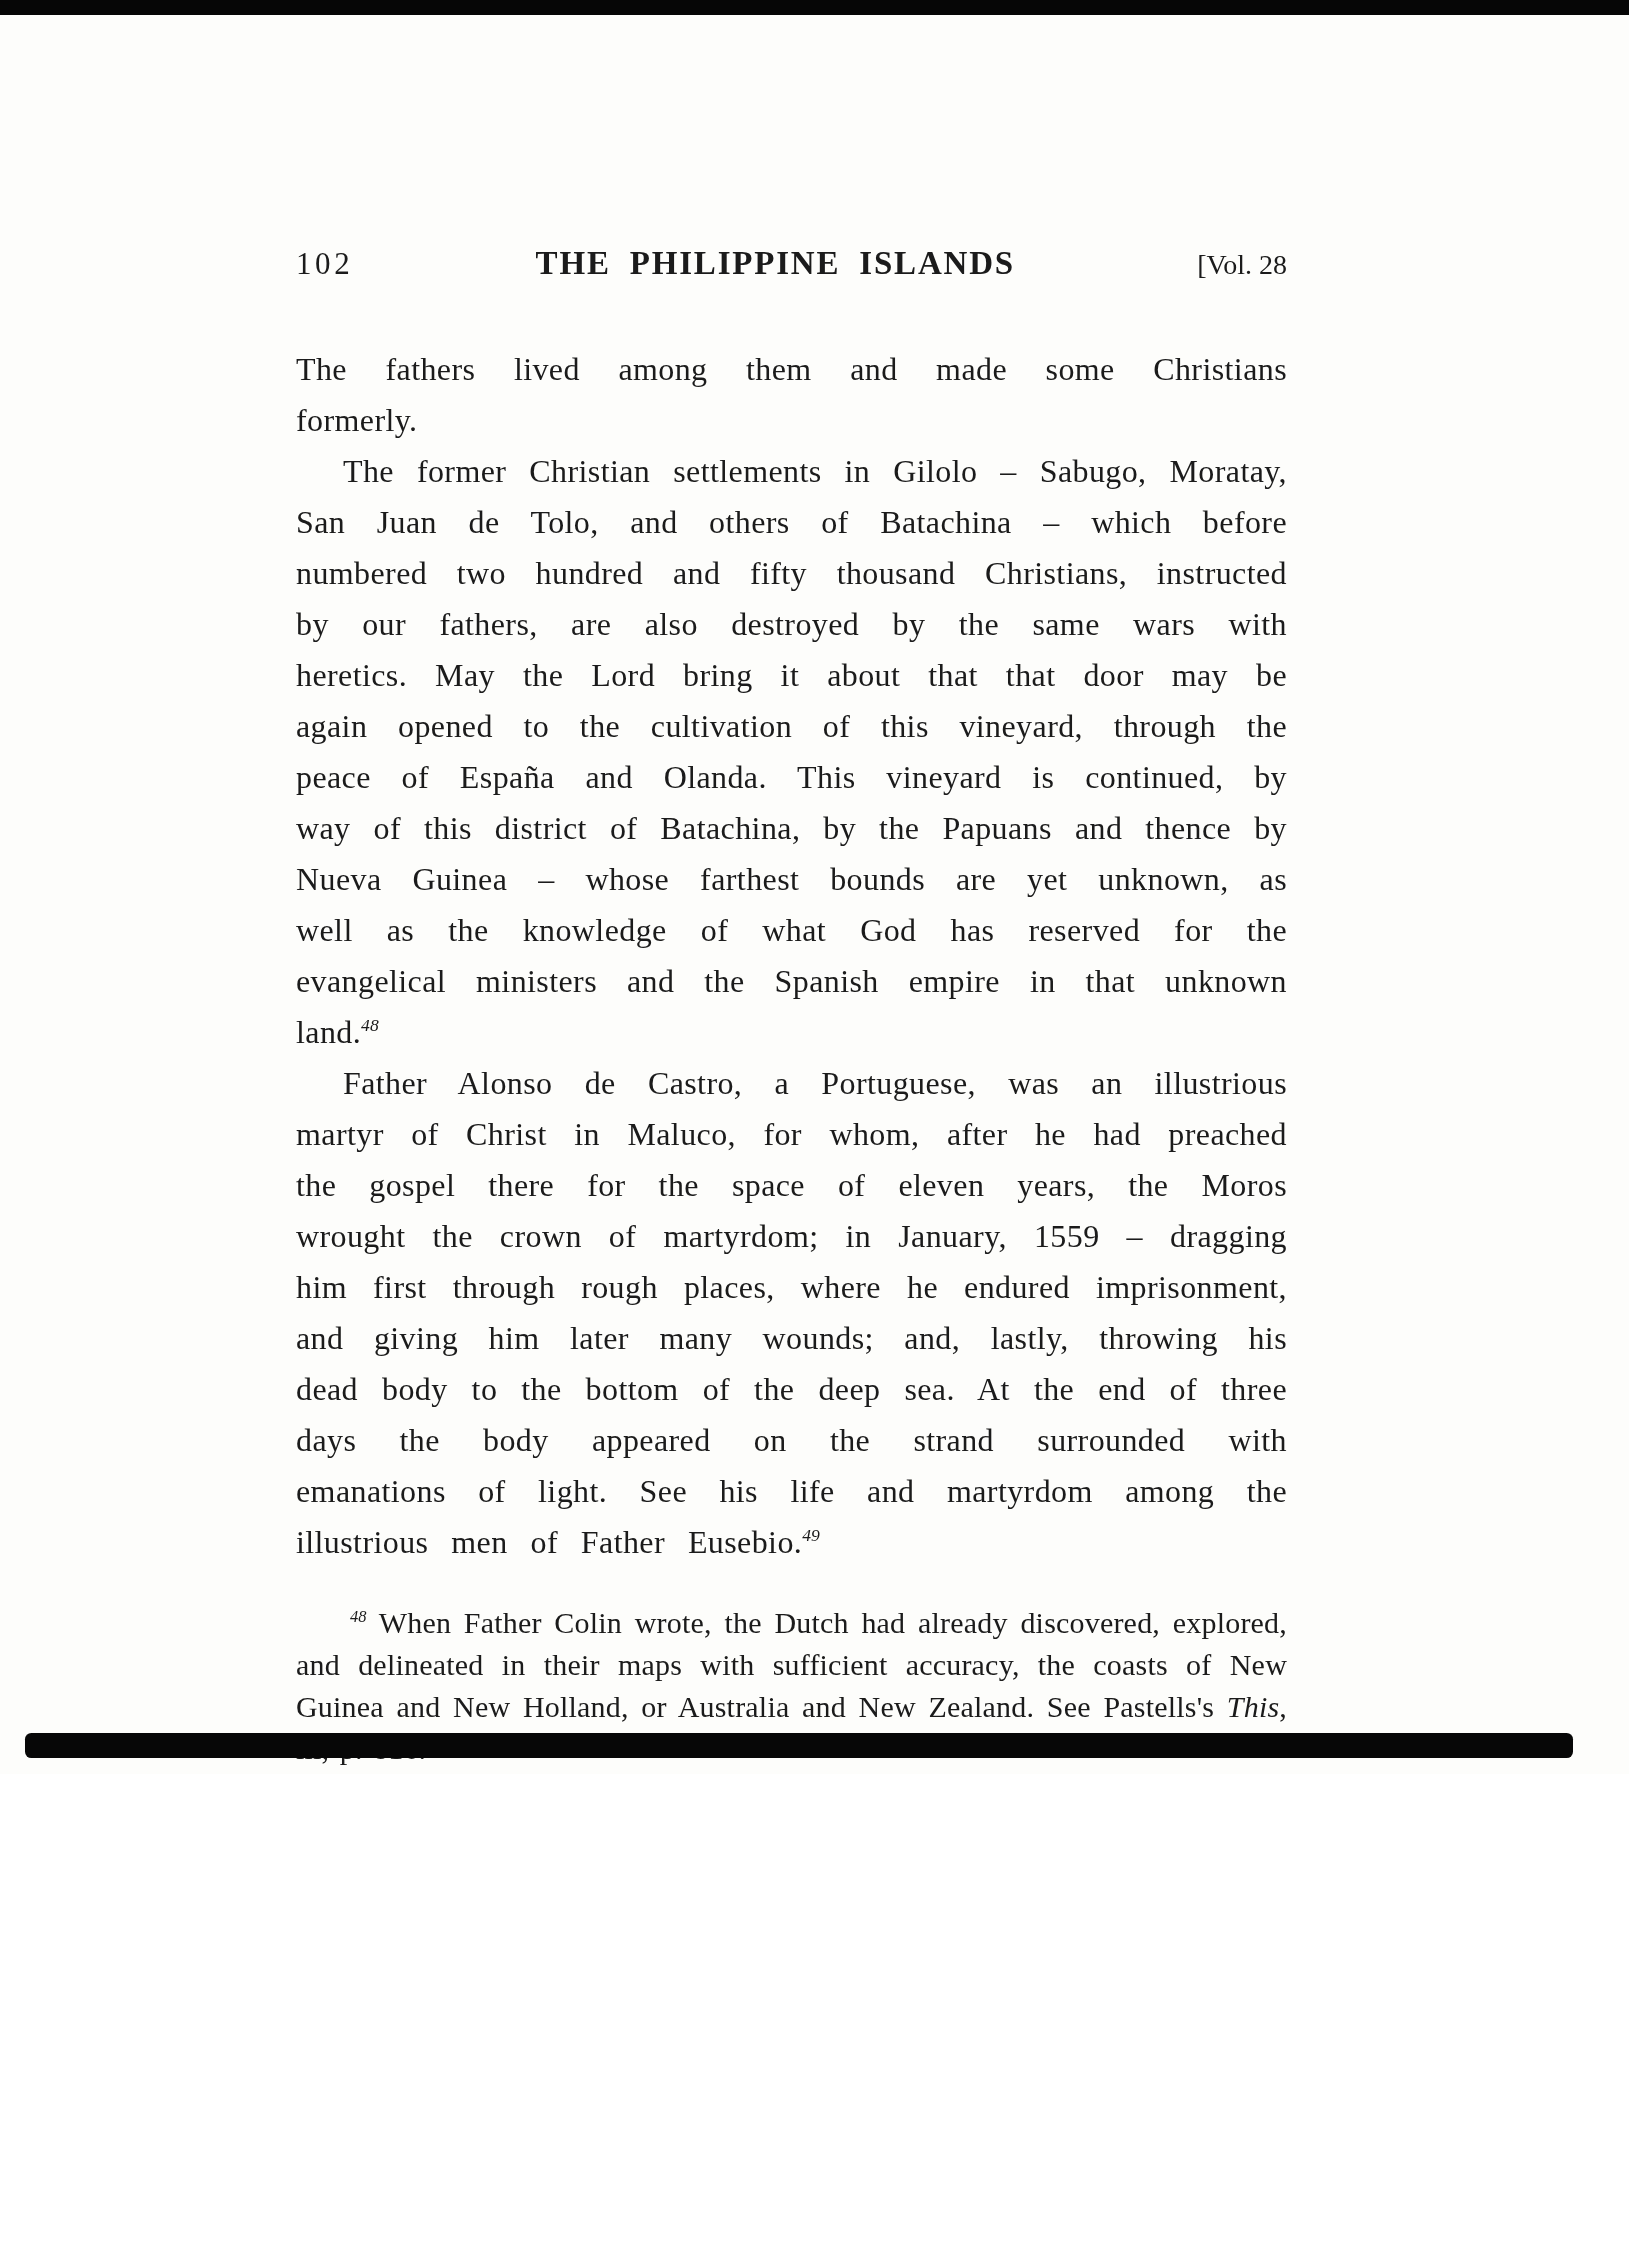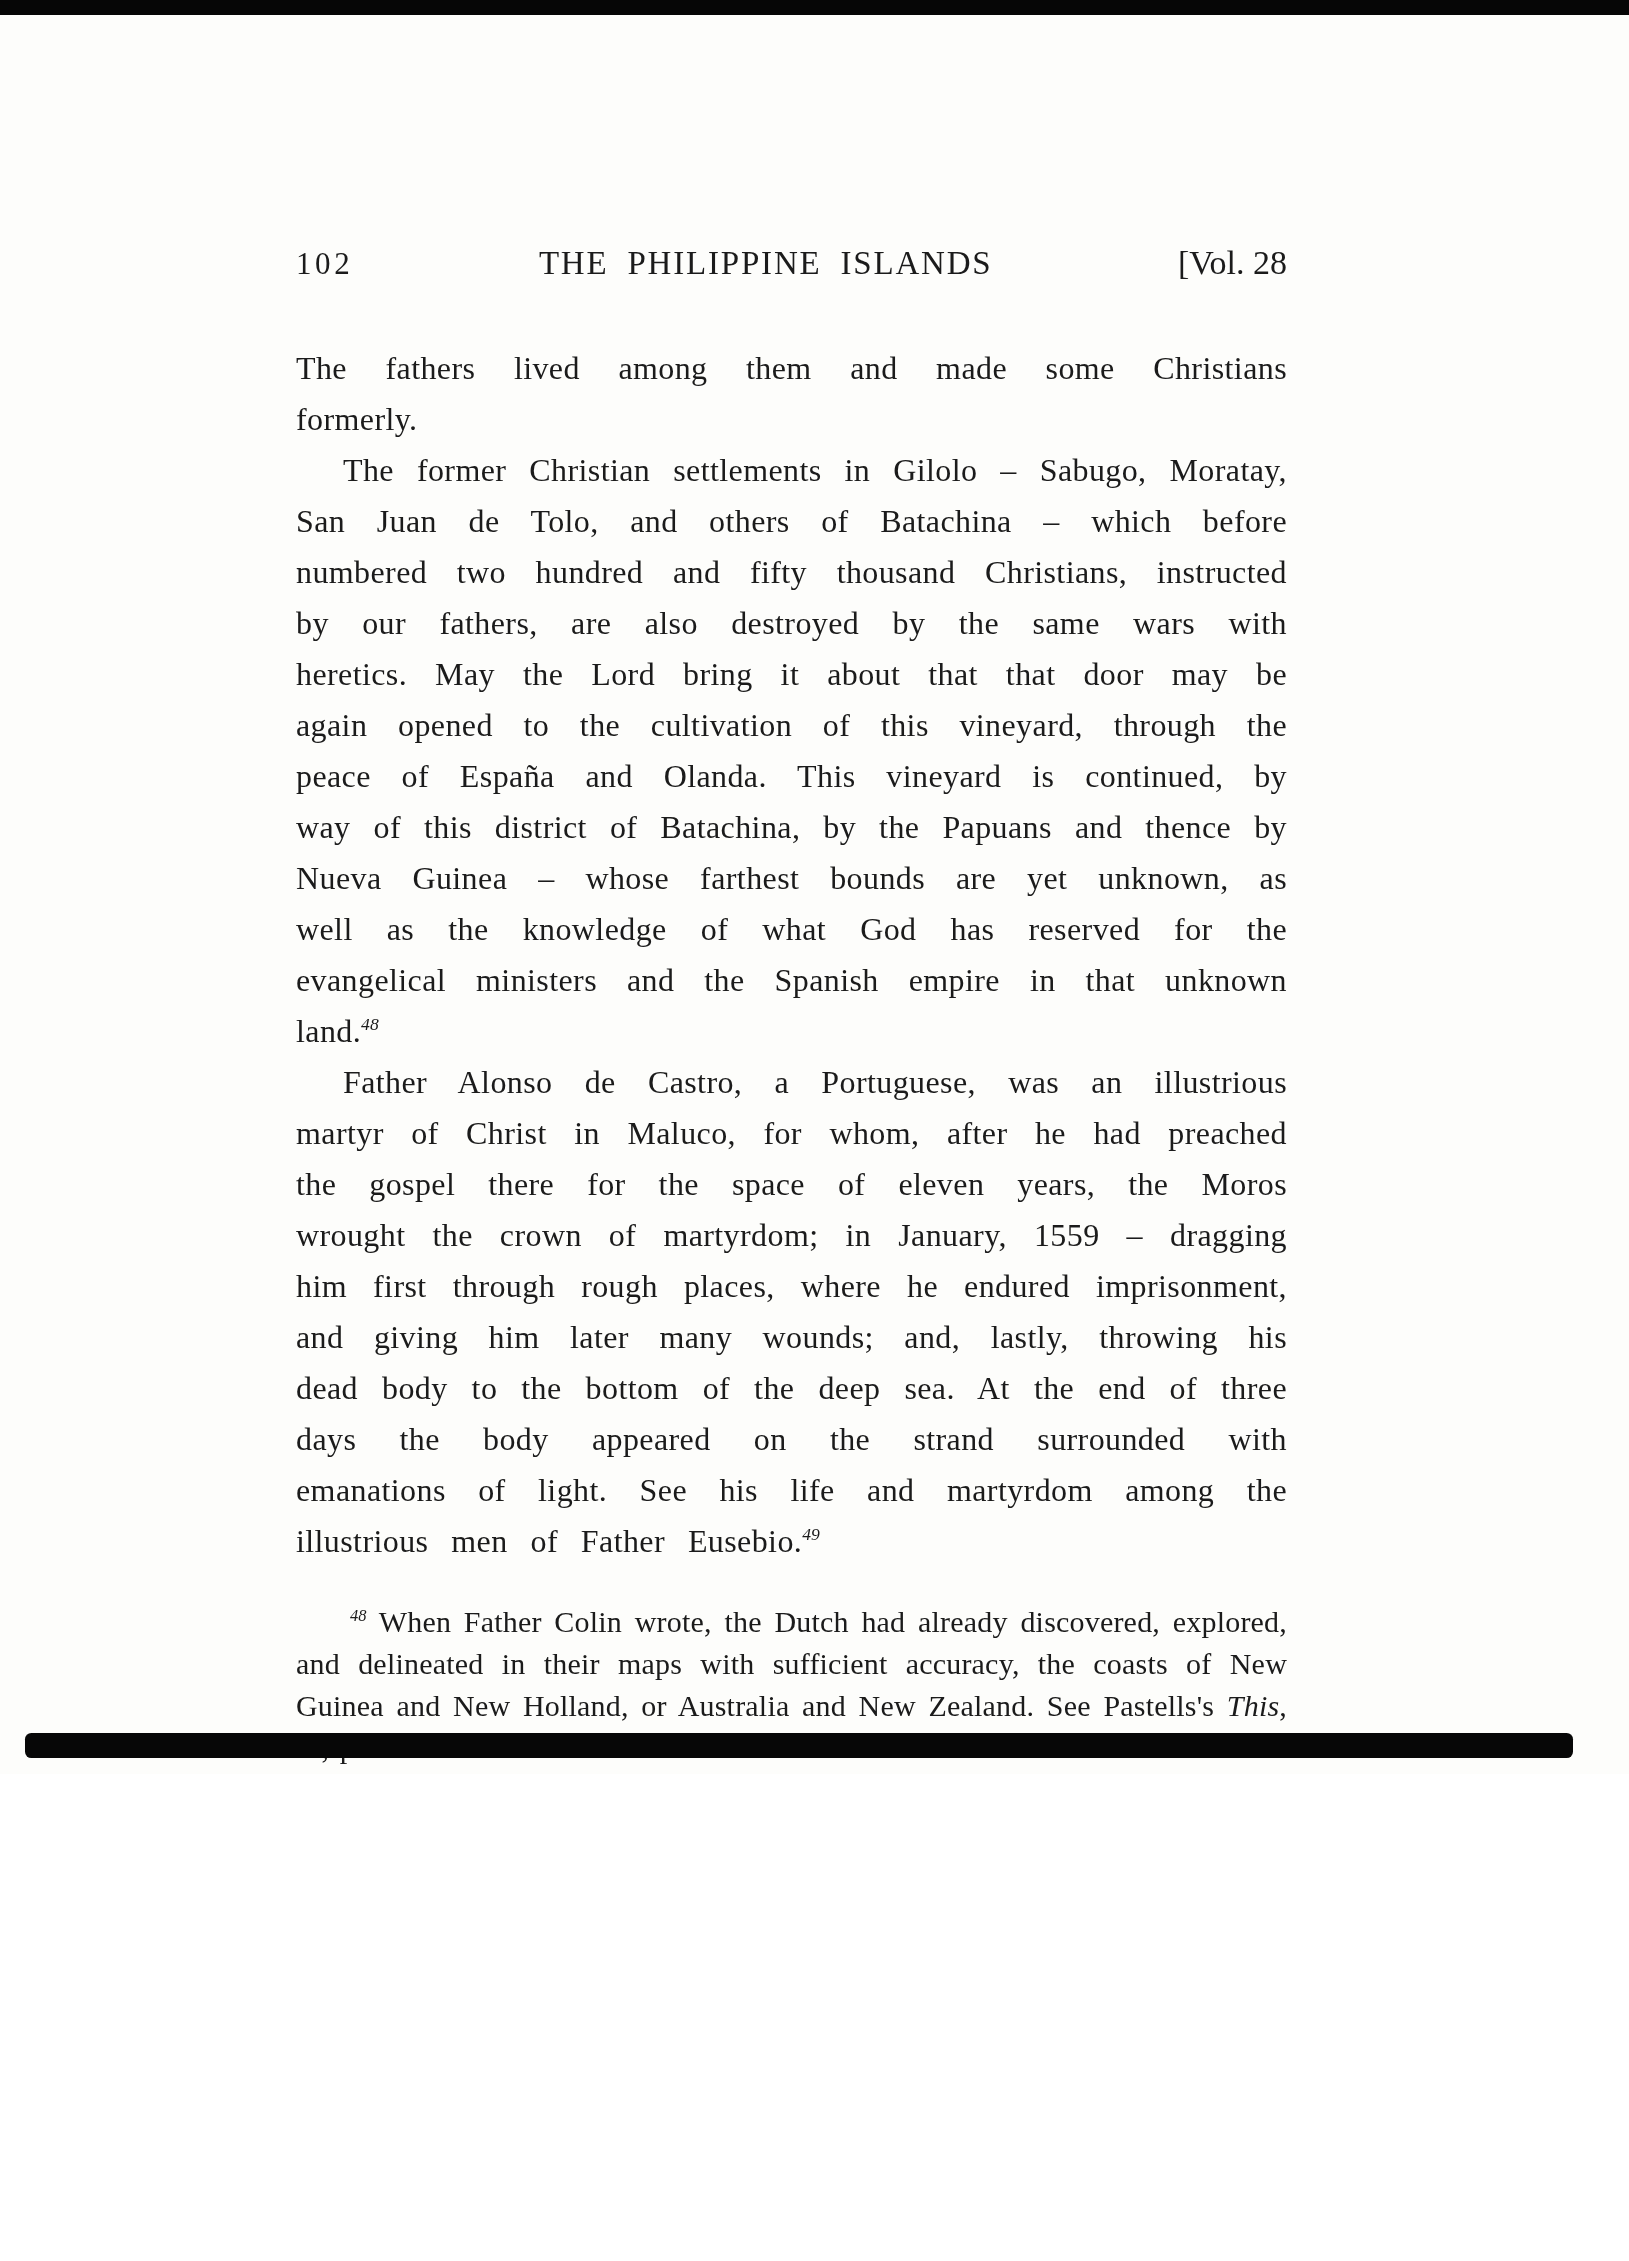--- a/index.html
+++ b/index.html
@@ -46,24 +46,24 @@
     font-size: 33px;
     line-height: 38px;
   }
   .running-head .pgnum {
     font-size: 31px;
     letter-spacing: 3.6px;
   }
   .running-head .title {
     letter-spacing: 1.8px;
     word-spacing: 9px;
-    font-weight: 400;
+    font-weight: 700;
   }
   .running-head .vol {
-    font-size: 34px;
+    font-size: 28px;
   }
   .body-text {
     margin-top: 60px;
     font-size: 32px;
     line-height: 51px;
     text-align: justify;
     word-spacing: 14.5px;
     letter-spacing: 0.4px;
   }
   .body-text p {

